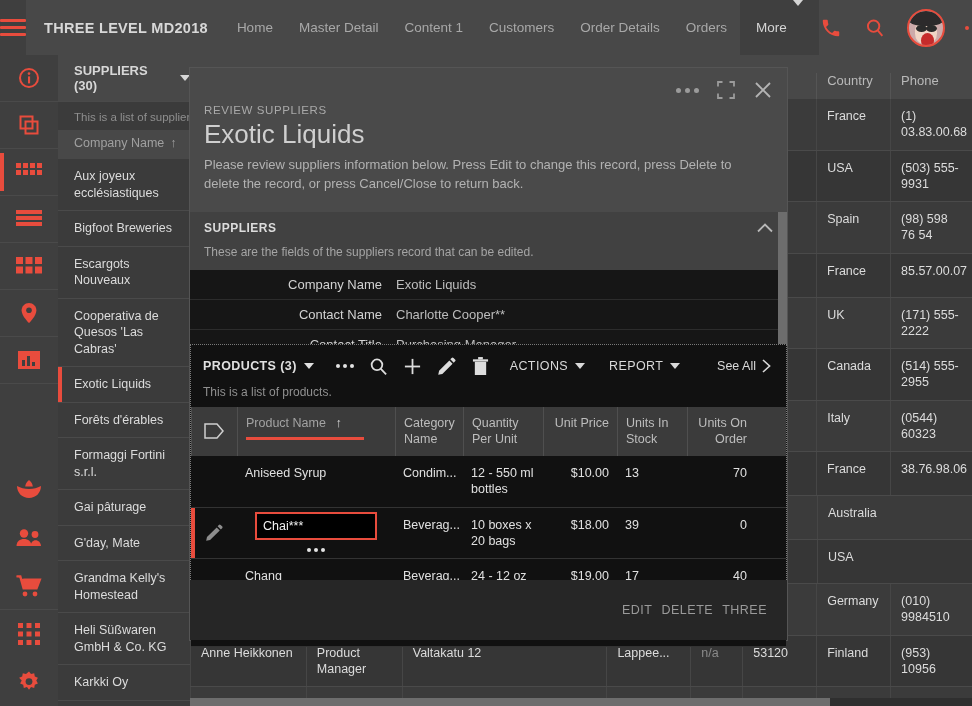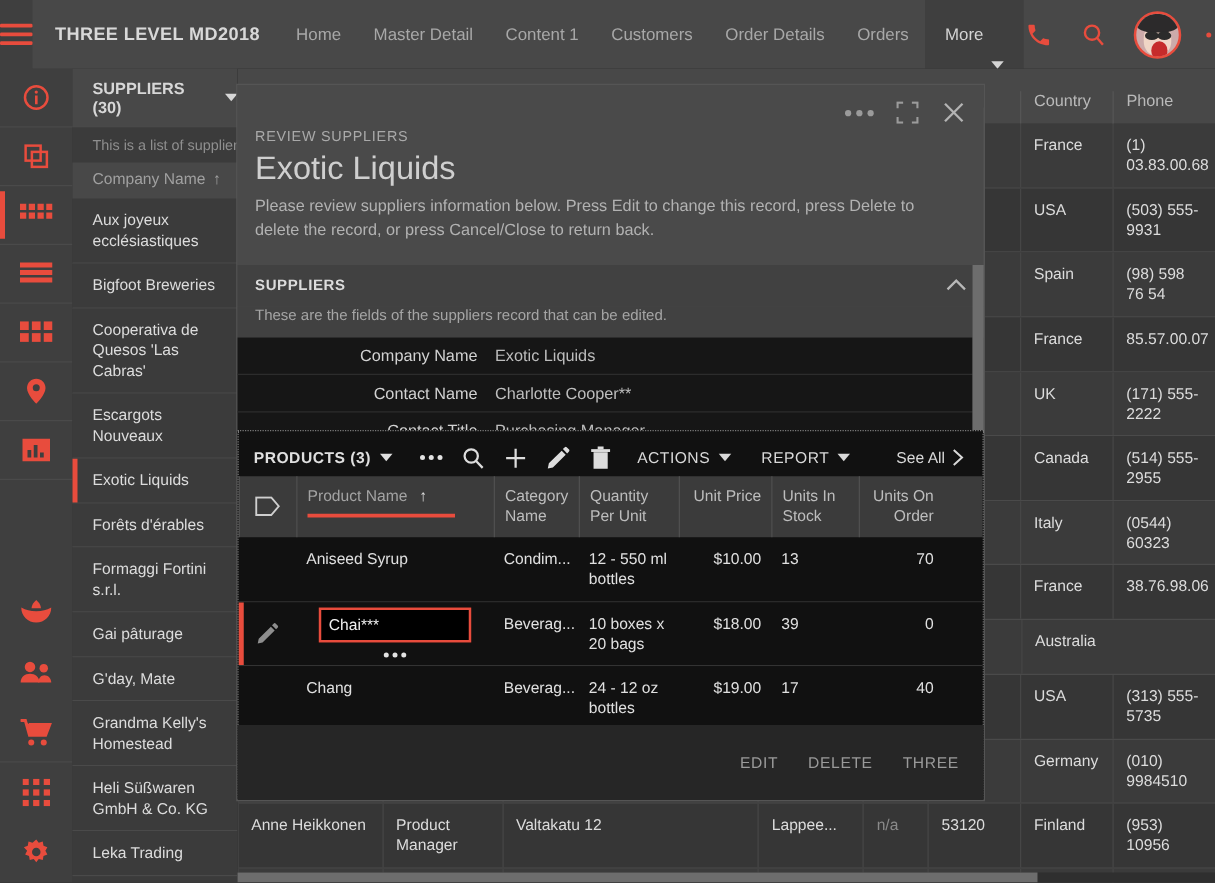--- a/index.html
+++ b/index.html
@@ -12,21 +12,21 @@
   }
   #app{position:relative;width:972px;height:706px;overflow:hidden;}
 
   
   .topbar{position:absolute;left:0;top:0;width:972px;height:55px;background:#484848;display:flex;align-items:center;}
   .hamburger{width:58px;height:55px;display:flex;align-items:center;justify-content:center;background:#3f3f3f;}
   .hamburger .bars{width:26px;}
   .hamburger .bars i{display:block;height:3px;background:#e84c3d;margin:4px 0;border-radius:1px;}
   .apptitle{font-size:14.5px;font-weight:bold;color:#d8d8d8;letter-spacing:.3px;padding:0 16px 0 18px;white-space:nowrap;}
   .navitem{font-size:13.5px;color:#a8a8a8;padding:0 13px;height:55px;line-height:55px;white-space:nowrap;cursor:default;}
-  .navitem.more{background:#3f3f3f;color:#d4d4d4;padding:0 16px;display:flex;align-items:flex-end;gap:6px;}
+  .navitem.more{background:#3f3f3f;color:#d4d4d4;padding:0 16px;display:flex;align-items:flex-start;gap:6px;}
   .caret{width:0;height:0;border-left:5px solid transparent;border-right:5px solid transparent;border-top:6px solid currentColor;display:inline-block;}
   .topright{margin-left:auto;display:flex;align-items:center;gap:20px;padding-right:16px;}
   .ic{width:24px;height:24px;display:flex;align-items:center;justify-content:center;}
   .ic svg{display:block;}
   .avatar{width:38px;height:38px;border-radius:50%;border:2px solid #e84c3d;overflow:hidden;position:relative;background:#caa;}
   .avatar .hair{position:absolute;left:0;top:0;width:100%;height:46%;background:#2c2a2b;border-radius:50% 50% 40% 40%;}
   .avatar .face{position:absolute;left:18%;top:26%;width:64%;height:74%;background:#f0d5c6;border-radius:46% 46% 42% 42%;}
   .avatar .eye{position:absolute;top:44%;width:11px;height:7px;background:#2b2b2b;border-radius:50%;}
   .avatar .eye.l{left:20%;} .avatar .eye.r{left:52%;}
   .avatar .mouth{position:absolute;left:36%;top:66%;width:13px;height:15px;background:#c62b2b;border-radius:50%;}
@@ -101,21 +101,21 @@
   .pc-name{width:158px;}
   .pc-cat{width:68px;}
   .pc-qty{width:80px;}
   .pc-price{width:74px;text-align:right;}
   .pc-stock{width:70px;text-align:left;}
   .pc-order{width:68px;text-align:right;}
   .editbox{border:2px solid #e84c3d;background:#000;color:#f1f1f1;font-size:12.5px;padding:5px 6px;width:122px;font-family:"Liberation Sans",sans-serif;}
   .rowdots{display:flex;gap:3px;align-items:center;}
   .rowdots i{width:4px;height:4px;background:#e3e3e3;border-radius:50%;display:block;}
   .sortbar{height:3px;background:#e84c3d;width:118px;margin-top:6px;}
-  .m-foot{position:absolute;left:0;bottom:0;width:597px;height:60px;background:#262626;display:flex;align-items:center;justify-content:flex-end;gap:24px;padding-right:20px;}
+  .m-foot{position:absolute;left:0;bottom:0;width:597px;height:60px;background:#262626;display:flex;align-items:center;justify-content:flex-end;gap:9px;padding-right:20px;}
   .m-foot span{font-size:12.5px;letter-spacing:.5px;color:#9a9a9a;}
   .m-scroll{position:absolute;right:0;top:18px;width:9px;height:554px;background:#3f3f3f;}
   .m-scroll i{position:absolute;left:0;top:0;width:9px;height:330px;background:#6d6d6d;display:block;}
   .hbar{position:absolute;left:190px;bottom:0;width:782px;height:8px;background:#2f2f2f;}
   .hbar i{display:block;height:8px;width:640px;background:#6d6d6d;}
 </style>
 </head>
 <body>
 
 <div id="app">
@@ -283,29 +283,30 @@
       <span>SUPPLIERS (30)</span>
       <span class="caret"></span>
     </div>
     <div class="sup-sub">This is a list of suppliers.</div>
     <div class="sup-colhdr">
       <span>Company Name</span>
       <span>↑</span>
     </div>
     <div class="sup-item">Aux joyeux ecclésiastiques</div>
     <div class="sup-item">Bigfoot Breweries</div>
+    <div class="sup-item">Escargots Nouveaux</div>
     <div class="sup-item">Cooperativa de Quesos 'Las Cabras'</div>
-    <div class="sup-item">Escargots Nouveaux</div>
     <div class="sup-item sel">Exotic Liquids</div>
     <div class="sup-item">Forêts d'érables</div>
     <div class="sup-item">Formaggi Fortini s.r.l.</div>
     <div class="sup-item">Gai pâturage</div>
     <div class="sup-item">G'day, Mate</div>
     <div class="sup-item">Grandma Kelly's Homestead</div>
     <div class="sup-item">Heli Süßwaren GmbH &amp; Co. KG</div>
+    <div class="sup-item">Karkki Oy</div>
     <div class="sup-item">Leka Trading</div>
   </div>
 
   <div class="grid">
     <div class="ghead">
       <div class="c-contact">Contact Name</div>
       <div class="c-title">Contact Title</div>
       <div class="c-addr">Address</div>
       <div class="c-city">City</div>
       <div class="c-region">Region</div>
@@ -404,21 +405,20 @@
           <div class="c-country">Australia</div>
         </div>
         <div class="grow alt" style="min-height: 44px;">
           <div class="c-contact"></div>
           <div class="c-title"></div>
           <div class="c-addr"></div>
           <div class="c-city"></div>
           <div class="c-region"></div>
           <div class="c-code"></div>
           <div class="c-country">USA</div>
-          <div class="c-phone">(313) 555-5735</div>
         </div>
         <div class="grow" style="min-height: 44px;">
           <div class="c-contact"></div>
           <div class="c-title"></div>
           <div class="c-addr"></div>
           <div class="c-city"></div>
           <div class="c-region"></div>
           <div class="c-code"></div>
           <div class="c-country">Germany</div>
           <div class="c-phone">(010) 9984510</div>
@@ -548,20 +548,21 @@
           <span>REPORT</span>
           <span class="caret"></span>
         </div>
         <div class="i-seeall">
           <span>See All</span>
           <svg width="11" height="14" viewBox="0 0 11 14">
               <polyline points="2,1 8.6,7 2,13" fill="none" stroke="#d9d9d9" stroke-width="1.6"></polyline>
             </svg>
         </div>
       </div>
+      <div class="i-sub">This is a list of products.</div>
 
       <div class="p-head">
         <div class="pc-handle">
           <svg width="22" height="16" viewBox="0 0 22 16">
               <polygon points="1,1 13,1 19,8 13,15 1,15" fill="none" stroke="#cfcfcf" stroke-width="1.5"></polygon>
             </svg>
         </div>
         <div class="pc-name">
           <span style="color:#a3a3a3;font-weight:normal;">Product Name</span>
           <span style="color:#ddd;margin-left:6px;">↑</span>

